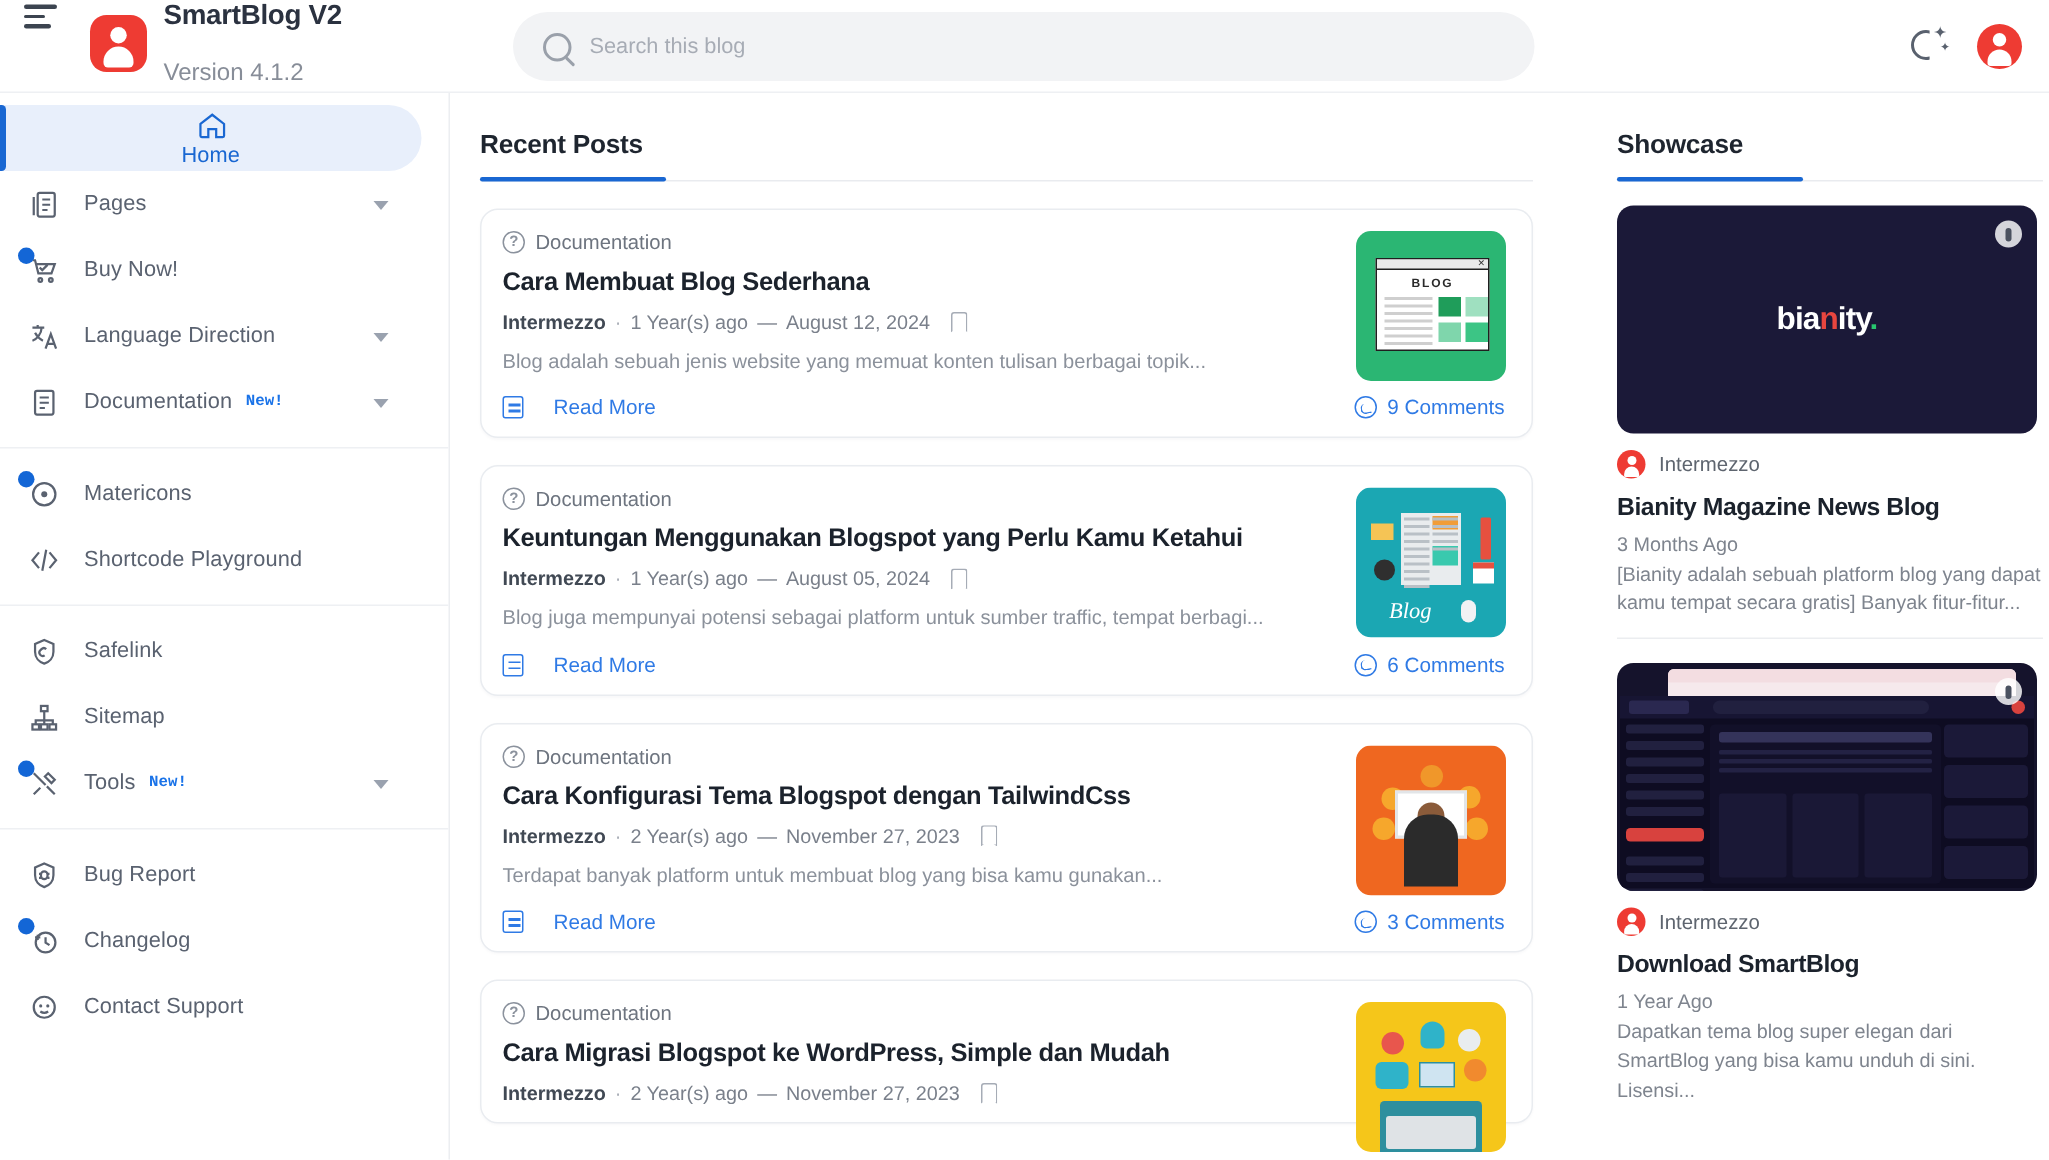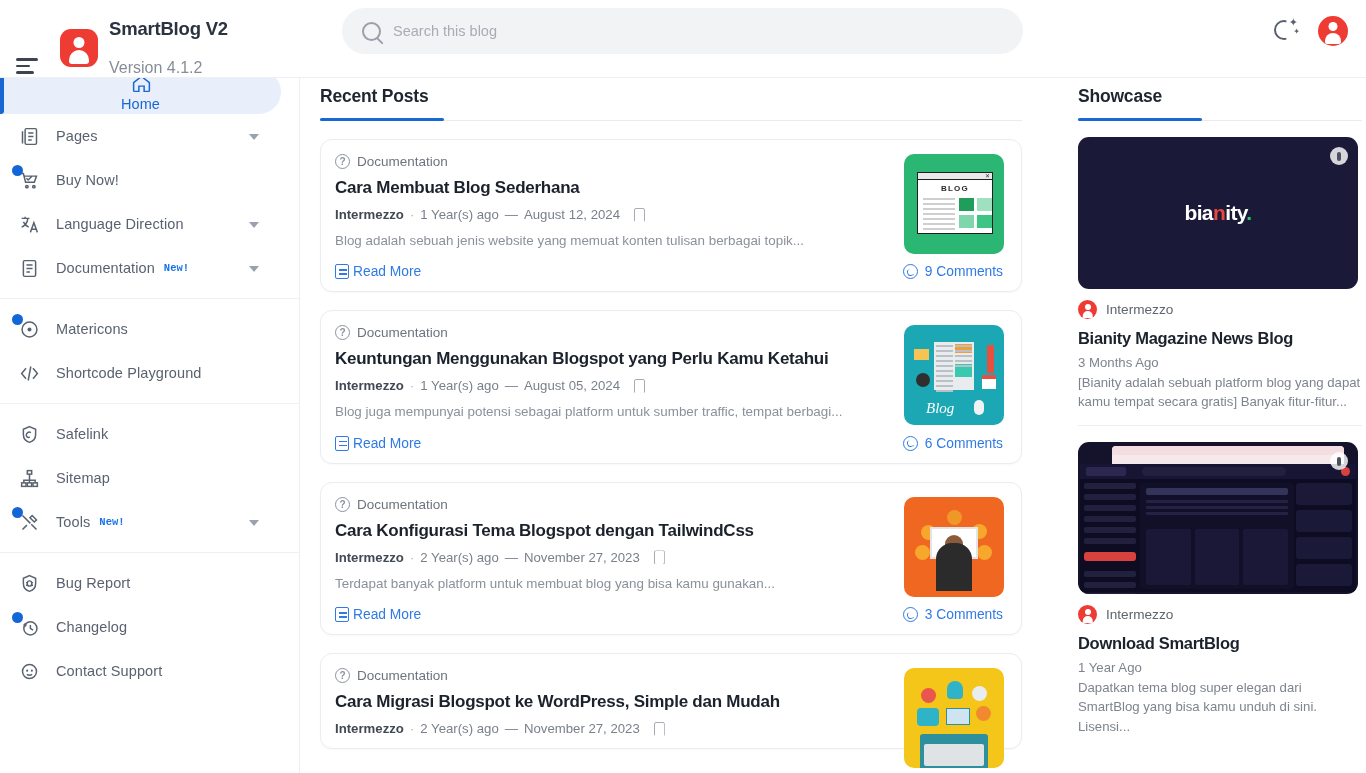--- a/index.html
+++ b/index.html
@@ -7,23 +7,23 @@
     width: 1366px; height: 773px;
     font-family: "Liberation Sans", sans-serif;
     background: #ffffff;
     overflow: hidden;
     color: #212529;
   }
 
   
   .header {
     position: absolute; top: 0; left: 0;
-    width: 1366px; height: 78px;
+    width: 1366px; height: 62px;
     background: #ffffff;
-    display: flex; align-items: flex-end;
+    display: flex; align-items: flex-start;
     border-bottom: 1px solid #eef0f3;
     z-index: 20;
   }
   .hamburger {
     width: 26px; height: 22px;
     margin-left: 16px; margin-right: 12px;
     display: flex; flex-direction: column; justify-content: center; gap: 4px;
     cursor: pointer;
   }
   .hamburger i { display:block; height: 2.6px; background: #3c4450; border-radius: 2px; }
@@ -200,21 +200,21 @@
     border-radius: 2px 2px 0 0;
     clip-path: polygon(0 0, 100% 0, 100% 100%, 50% 72%, 0 100%);
   }
   .post-excerpt {
     margin-top: 9px; font-size: 13.4px; color: #8b919b; line-height: 1.45;
     max-width: 580px;
   }
   .post-foot {
     margin-top: 14px; display: flex; align-items: center; justify-content: space-between;
   }
-  .read-more { display: flex; align-items: center; gap: 4px; cursor: pointer; }
+  .read-more { display: flex; align-items: center; gap: 20px; cursor: pointer; }
   .rm-ico {
     width: 14px; height: 15px; border: 1.4px solid #2f7ae5; border-radius: 2px;
     position: relative; flex: none;
   }
   .rm-ico::after {
     content: ""; position: absolute; left: 3px; top: 4px;
     width: 8px; height: 1.5px; background: #2f7ae5;
     box-shadow: 0 4px 0 #2f7ae5;
   }
   .rm-text { font-size: 13.8px; color: #2f7ae5; }

